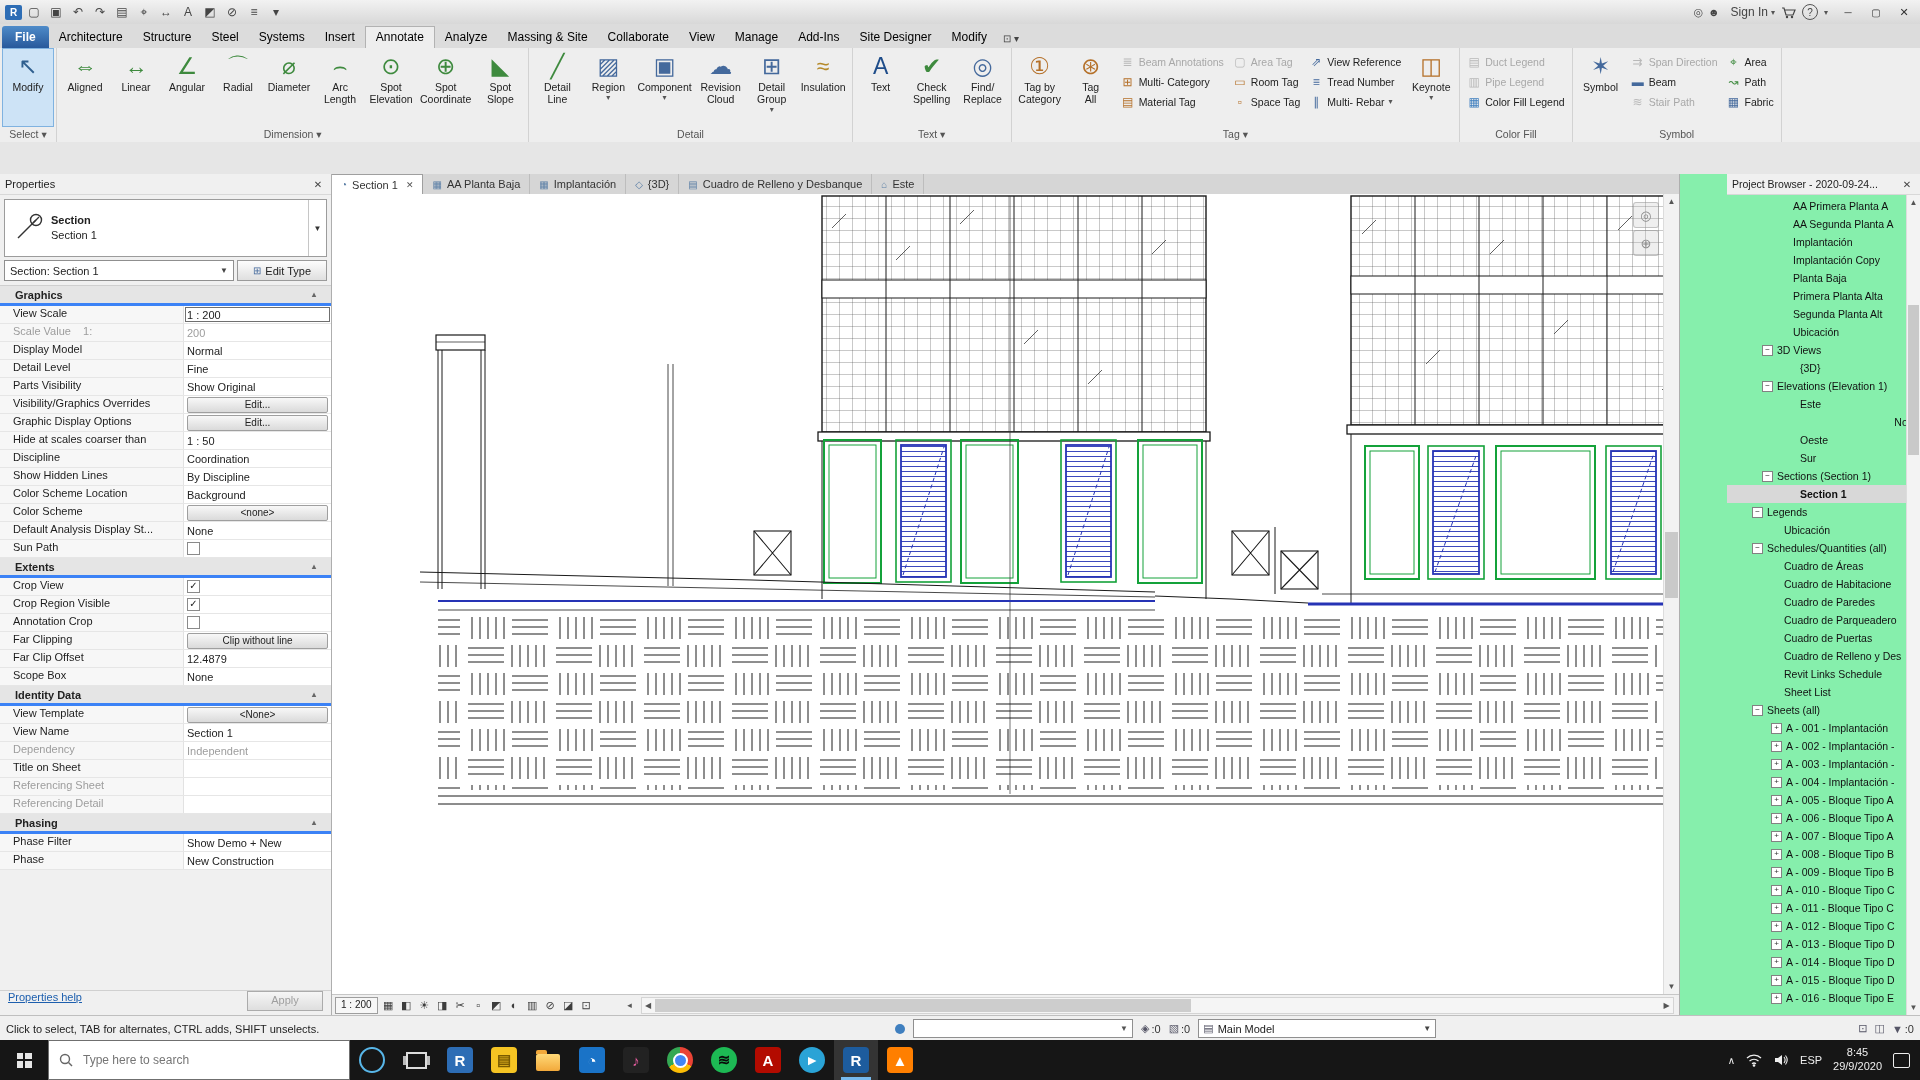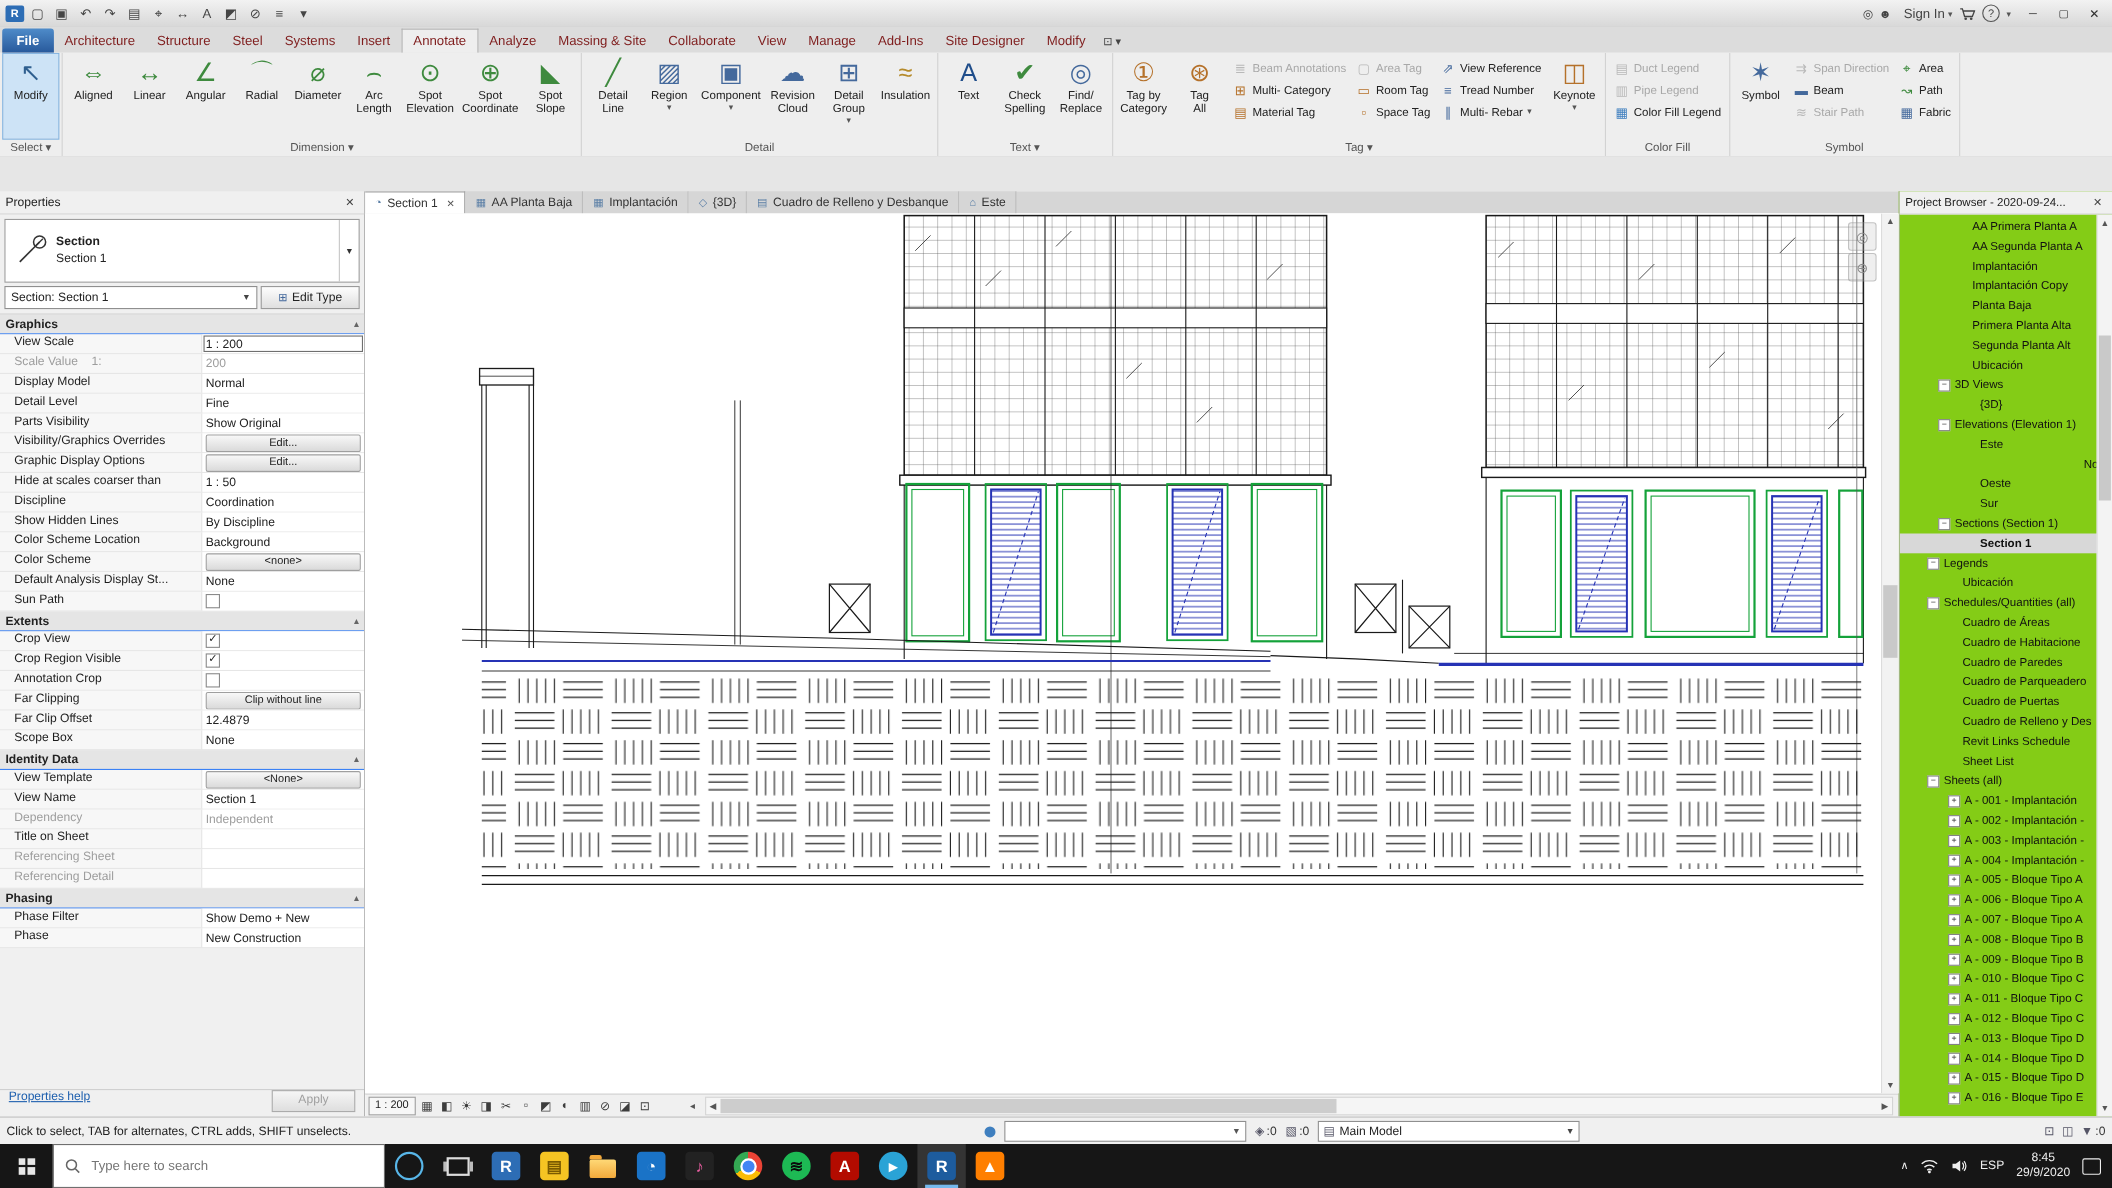--- a/index.html
+++ b/index.html
@@ -18,21 +18,21 @@
   #tb-right{margin-left:auto;display:flex;align-items:center;gap:6px;z-index:2;padding-right:2px;color:#444;}
   .tbr-ic{font-size:11px;}
   #signin{display:flex;align-items:center;gap:3px;}
   .caret{font-size:8px;color:#555;}
   .wb{width:28px;height:22px;display:flex;align-items:center;justify-content:center;font-size:10px;color:#333;}
   .wb:last-child{font-size:11px;}
 
   
   #rtabs{position:absolute;left:0;top:24px;right:0;height:24px;background:#dcdcdc;
     display:flex;align-items:flex-end;font-size:12px;}
-  .rtab{padding:4px 10px 4px;color:#7f1d1d;white-space:nowrap;}
+  .rtab{padding:4px 10px 4px;color:#000000;white-space:nowrap;}
   .rtab.file{background:linear-gradient(#4e8bc9,#28599b);color:#fff;font-weight:bold;
     padding:4px 13px;border-radius:3px 3px 0 0;margin-left:2px;}
   .rtab.active{background:#eeeeee;border:1px solid #b2b2b2;border-bottom:none;padding:3px 10px 4px;}
   #modify-launcher{margin-left:2px;font-size:10px;color:#444;padding:4px 4px;}
 
   
   #ribbon{position:absolute;left:0;top:48px;right:0;height:94px;background:#eee;
     border-bottom:1px solid #c2c2c2;display:flex;overflow:hidden;}
   .rpanel{display:flex;flex-direction:column;border-right:1px solid #d2d2d2;padding:1px 3px 0;}
   .rpanel-body{flex:1;display:flex;align-items:stretch;gap:1px;}
@@ -70,22 +70,22 @@
   #seltext .fam{font-weight:bold;}
   #selarrow{width:17px;height:100%;border-left:1px solid #c6c6c6;display:flex;align-items:center;
     justify-content:center;font-size:8px;color:#333;}
   #typerow{display:flex;margin:0 4px 4px;gap:3px;height:21px;}
   #typecombo{flex:1;background:#fff;border:1px solid #8f8f8f;display:flex;align-items:center;padding:0 5px;}
   #typecombo .arr{margin-left:auto;font-size:8px;color:#444;}
   #edittype{width:88px;display:flex;align-items:center;justify-content:center;gap:4px;
     background:linear-gradient(#fdfdfd,#dfdfdf);border:1px solid #9a9a9a;}
   #edittype .eic{font-size:10px;color:#44699c;}
   #pgrid{flex:1;overflow:hidden;border-top:1px solid #cfcfcf;background:#f0f0f0;}
-  .pgroup{height:17px;display:flex;align-items:center;background:#e5e5e5;border-bottom:1px solid #3b82f6;
-    font-weight:bold;padding:0 5px;color:#222;}
+  .pgroup{height:17px;display:flex;align-items:center;background:#e5e5e5;border-bottom:3px solid #3b82f6;
+    font-weight:bold;padding:0 15px;color:#222;}
   .pgroup .chev{margin-left:auto;font-size:8px;color:#666;}
   .prow{display:flex;height:17px;border-bottom:1px solid #e6e6e6;background:#f7f7f7;}
   .plabel{width:168px;min-width:168px;padding:1px 2px 0 13px;overflow:hidden;white-space:nowrap;
     border-right:1px solid #e2e2e2;color:#1d1d1d;}
   .plabel.ldis{color:#9d9d9d;}
   .pval{flex:1;background:#fff;padding:0 3px;display:flex;align-items:center;overflow:hidden;white-space:nowrap;}
   .pval.vdis{color:#9d9d9d;}
   .pval.inputbox{outline:1px solid #6f6f6f;outline-offset:-2px;}
   .pbtn{flex:1;height:14px;line-height:13px;text-align:center;background:linear-gradient(#f8f8f8,#dadada);
     border:1px solid #9f9f9f;border-radius:2px;font-size:10px;color:#222;}
@@ -120,22 +120,22 @@
   #scalebox{border:1px solid #9e9e9e;height:15px;line-height:14px;padding:0 5px;background:#f7f7f7;}
   .vcbic{width:17px;height:16px;display:flex;align-items:center;justify-content:center;color:#3d3d3d;
     font-size:11px;}
   #vcb-collapse{width:14px;text-align:center;color:#555;font-size:9px;margin-left:26px;}
   #hscroll{flex:1;height:15px;background:#f5f5f5;border:1px solid #d4d4d4;position:relative;
     display:flex;align-items:center;margin:0 2px;}
   .harrow{width:13px;text-align:center;color:#555;font-size:8px;}
   #hthumb{position:absolute;left:13px;width:52%;top:1px;bottom:1px;background:#cdcdcd;}
 
   
-  #browser{width:193px;min-width:193px;background:#84cc16;border-left:1px solid #aeaeae;
-    display:flex;flex-direction:column;font-size:10.5px;}
+  #browser{width:193px;min-width:193px;background:#86efac;border-left:1px solid #aeaeae;
+    display:flex;flex-direction:column;font-size:10.5px;padding-left:47px;}
   #browser .panel-head{font-size:10.5px;}
   #browser .panel-head .ttl{overflow:hidden;white-space:nowrap;text-overflow:ellipsis;max-width:160px;}
   #tree{flex:1;position:relative;overflow:hidden;padding-top:2px;}
   .titem{height:18px;display:flex;align-items:center;white-space:nowrap;color:#111;}
   .titem.sel{font-weight:bold;background:#d8d8d8;}
   .texp{width:9px;min-width:9px;height:9px;border:1px solid #828282;background:#fff;font-size:8px;
     line-height:7px;text-align:center;margin-right:4px;color:#333;}
   #treescroll{position:absolute;right:0;top:0;bottom:0;width:13px;background:#f3f3f3;
     border-left:1px solid #ddd;}
   #treethumb{position:absolute;left:1px;right:1px;top:110px;height:150px;background:#c9c9c9;}

